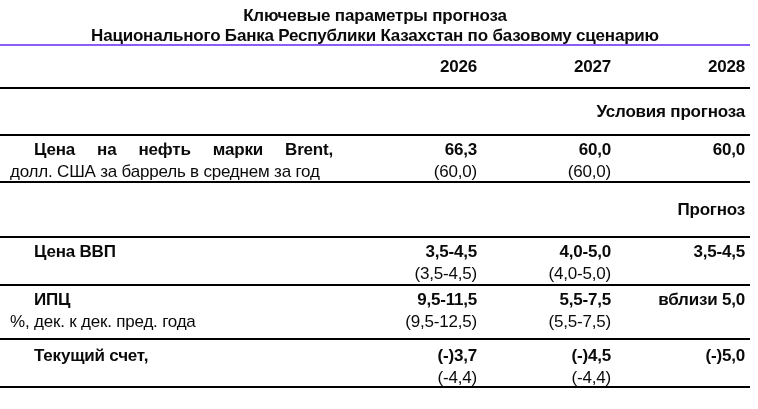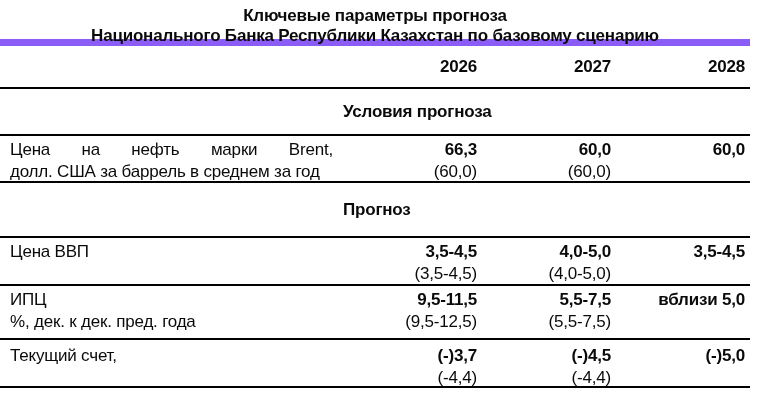--- a/index.html
+++ b/index.html
@@ -24,21 +24,21 @@
     box-sizing: content-box;
   }
   
   .title-band {
     height: 46px;
     text-align: center;
     font-weight: bold;
     line-height: 20px;
     padding-top: 6px;
     box-sizing: border-box;
-    border-bottom: 7px solid #8b5cf6;
+    border-bottom: 2px solid #8b5cf6;
   }
   
   .grid {
     display: grid;
     grid-template-columns: 343px 134px 134px 134px;
   }
   .years-band {
     height: 41px;
     align-items: center;
   }
@@ -46,40 +46,41 @@
     text-align: right;
     font-weight: bold;
   }
   .section-band {
     align-items: center;
   }
   .section-band.h45 { height: 45px; }
   .section-band.h53 { height: 53px; }
   .section-title {
     grid-column: 2 / 5;
-    text-align: left;
+    text-align: right;
     font-weight: bold;
   }
   .data-row {
     padding-top: 3px;
     box-sizing: border-box;
   }
   .data-row.h47 { height: 47px; }
   .data-row.h48 { height: 48px; }
   .data-row.h54 { height: 54px; }
   .data-row.h52 { height: 48px; padding-top: 5px; }
   .cell {
     line-height: 22px;
   }
   .lbl {
     padding-left: 10px;
     padding-right: 10px;
   }
   .lbl-main {
-    font-weight: normal;
+    font-weight: bold;
+    margin-left: 24px;
   }
   .lbl-main.justified {
     text-align: justify;
     text-align-last: justify;
   }
   .val {
     text-align: right;
   }
   .v-main {
     font-weight: bold;

